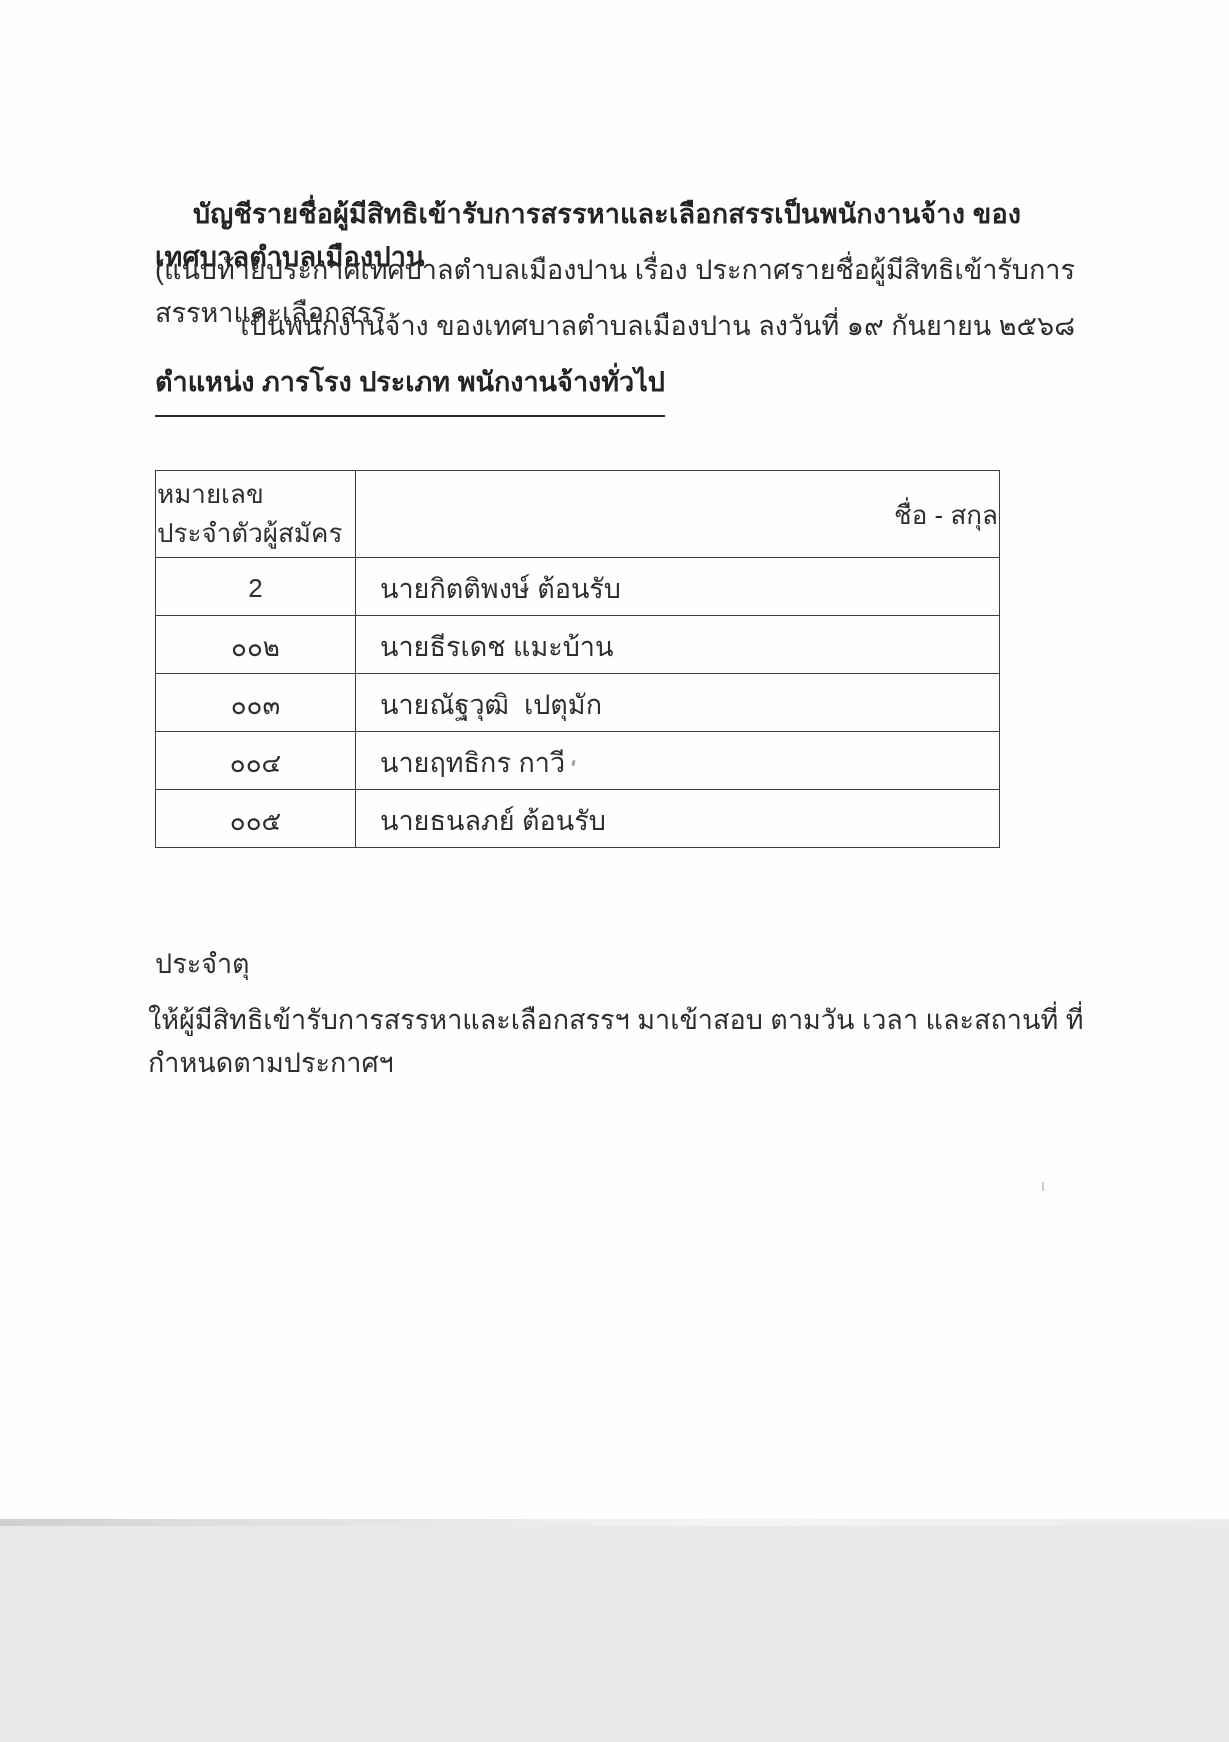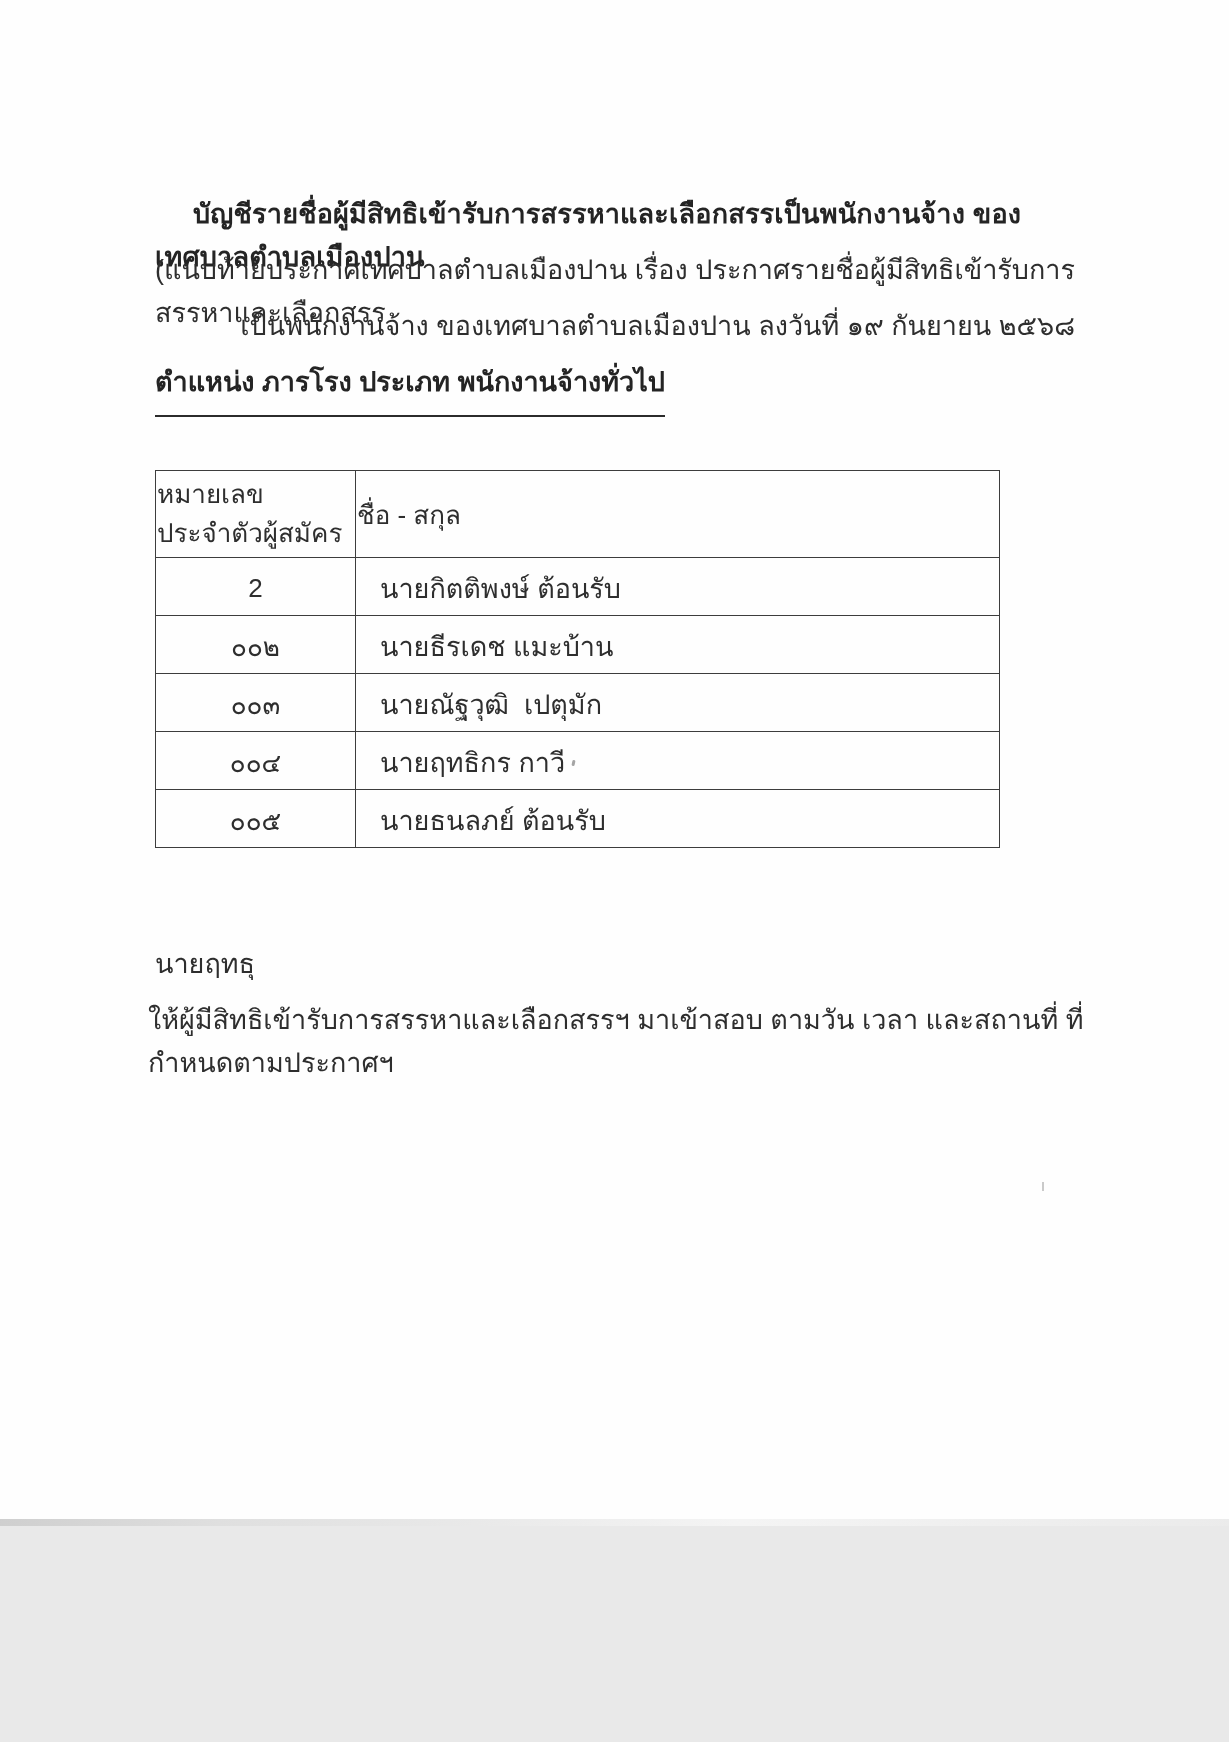--- a/index.html
+++ b/index.html
@@ -60,21 +60,21 @@
     height: 84px;
     font-weight: 400;
     font-size: 26px;
     text-align: left;
     line-height: 1.5;
     vertical-align: middle;
   }
   th.h-name {
     font-weight: 400;
     font-size: 26px;
-    text-align: left;
+    text-align: right;
     vertical-align: middle;
   }
   td.num {
     height: 52px;
     text-align: center;
     vertical-align: middle;
     font-size: 26px;
     padding-top: 4px;
   }
   td.name {
@@ -167,21 +167,21 @@
     </tr>
 
     <tr>
       <td class="num">๐๐๕</td>
       <td class="name">นายธนลภย์ ต้อนรับ</td>
     </tr>
 
   </tbody>
   </table>
 
-  <p class="abs note-label">นายฤทธุ</p>
+  <p class="abs note-label">ประจำตุ</p>
 
   <p class="abs note-text">ให้ผู้มีสิทธิเข้ารับการสรรหาและเลือกสรรฯ มาเข้าสอบ ตามวัน เวลา และสถานที่ ที่กำหนดตามประกาศฯ</p>
 
   <div class="artifact-dot"></div>
   <div class="artifact-tick"></div>
   <div class="artifact-bottom-smudge"></div>
 
 </div>
 
 </body></html>

